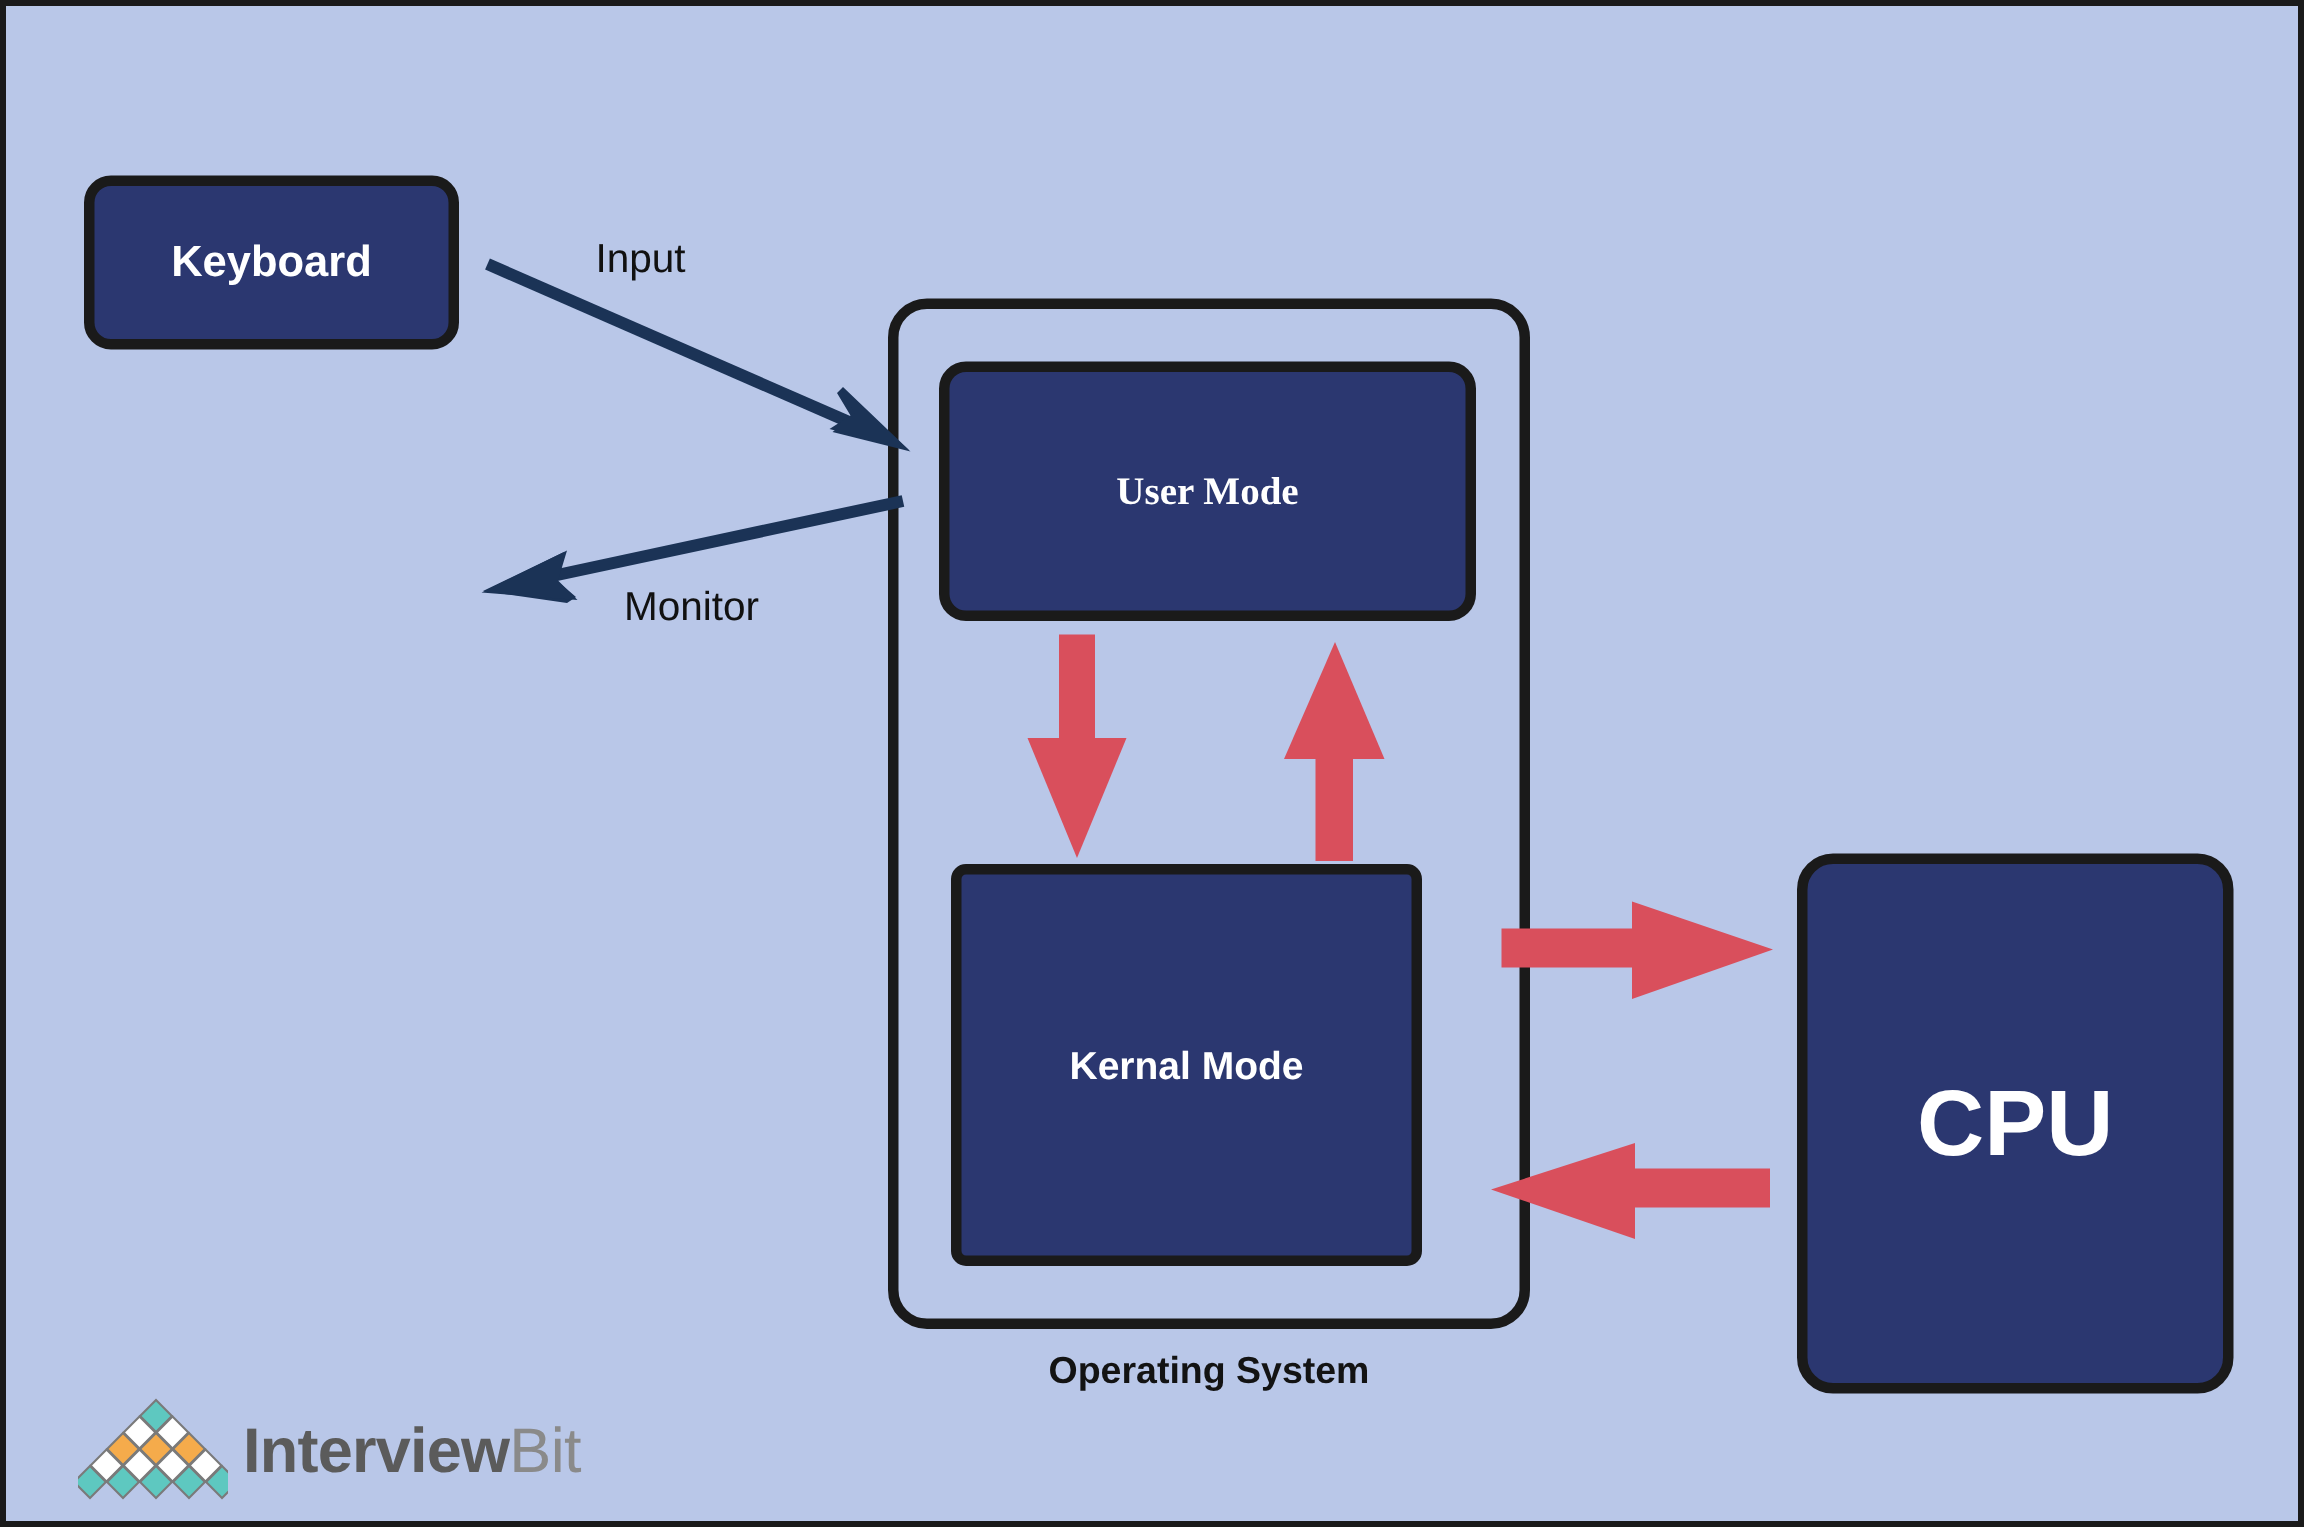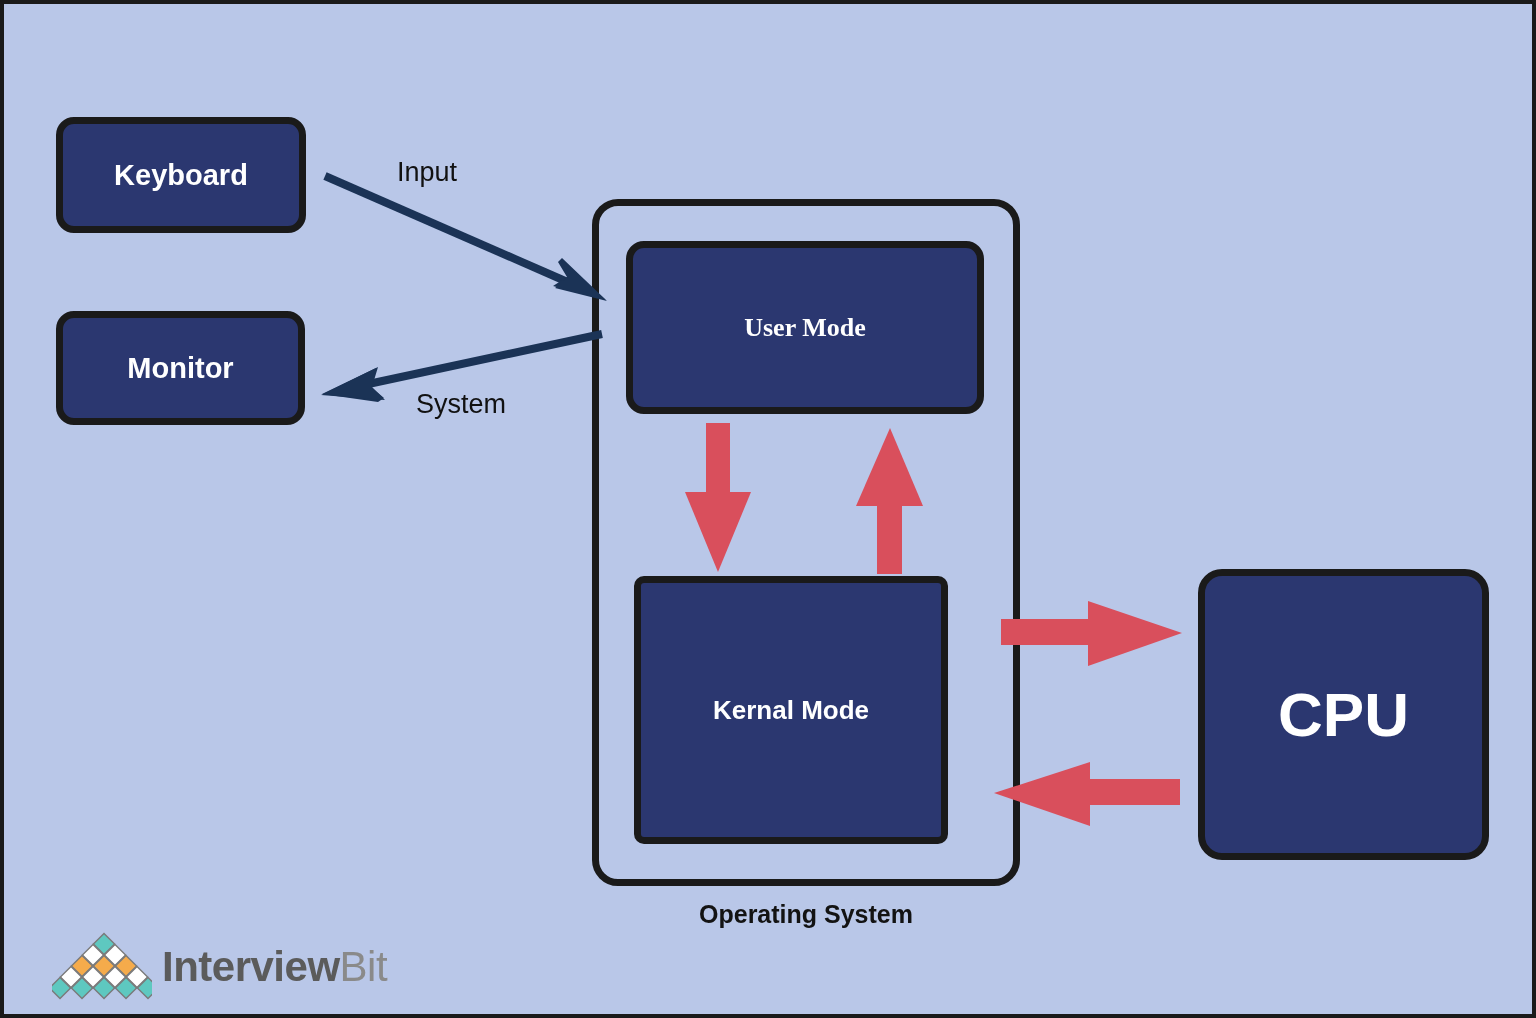--- a/index.html
+++ b/index.html
@@ -44,21 +44,21 @@
     left: 622px; top: 237px; width: 358px; height: 173px;
     font-size: 26px;
     font-family: Liberation Serif, serif;
   }
   #kernal-mode-node {
     left: 630px; top: 572px; width: 314px; height: 268px;
     font-size: 26px;
     border-radius: 10px;
   }
   #cpu-node {
-    left: 1194px; top: 565px; width: 291px; height: 291px;
+    left: 1194px; top: 565px; width: 291px; height: 360px;
     font-size: 62px;
     border-radius: 24px;
   }
   #os-container {
     position: absolute;
     left: 588px; top: 195px; width: 428px; height: 687px;
     border: 7px solid #1a1a1a;
     border-radius: 26px;
     box-sizing: border-box;
     background: transparent;
@@ -117,23 +117,20 @@
 
 <div id="canvas">
 
   <div id="os-container"></div>
   <div id="os-label">Operating System</div>
 
   <div class="node" id="keyboard-node">
     <span>Keyboard</span>
   </div>
 
-  <div class="node" id="monitor-node">
-    <span>Monitor</span>
-  </div>
 
   <div class="node" id="user-mode-node">
     <span>User Mode</span>
   </div>
 
   <div class="node" id="kernal-mode-node">
     <span>Kernal Mode</span>
   </div>
 
   <div class="node" id="cpu-node">
@@ -169,21 +166,21 @@
       <polygon points="1084,597 1084,662 1178,629" fill="#d94f5c"></polygon>
     </g>
 
     <g>
       <rect x="1083" y="775" width="93" height="26" fill="#d94f5c"></rect>
       <polygon points="1086,758 1086,822 990,789" fill="#d94f5c"></polygon>
     </g>
   </svg>
 
   <div class="edge-label" id="input-label">Input</div>
-  <div class="edge-label" id="output-label">System</div>
+  <div class="edge-label" id="output-label">Monitor</div>
 
   <div id="logo">
     <svg id="logo-mark" viewBox="0 0 100 70">
       <g stroke="#7a7a7a" stroke-width="1.4">
 
         <rect x="44.5" y="4.5" width="15" height="15" transform="rotate(45 52 12)" fill="#5ec8c0"></rect>
 
         <rect x="33.5" y="15.5" width="15" height="15" transform="rotate(45 41 23)" fill="#ffffff"></rect>
         <rect x="55.5" y="15.5" width="15" height="15" transform="rotate(45 63 23)" fill="#ffffff"></rect>
 

